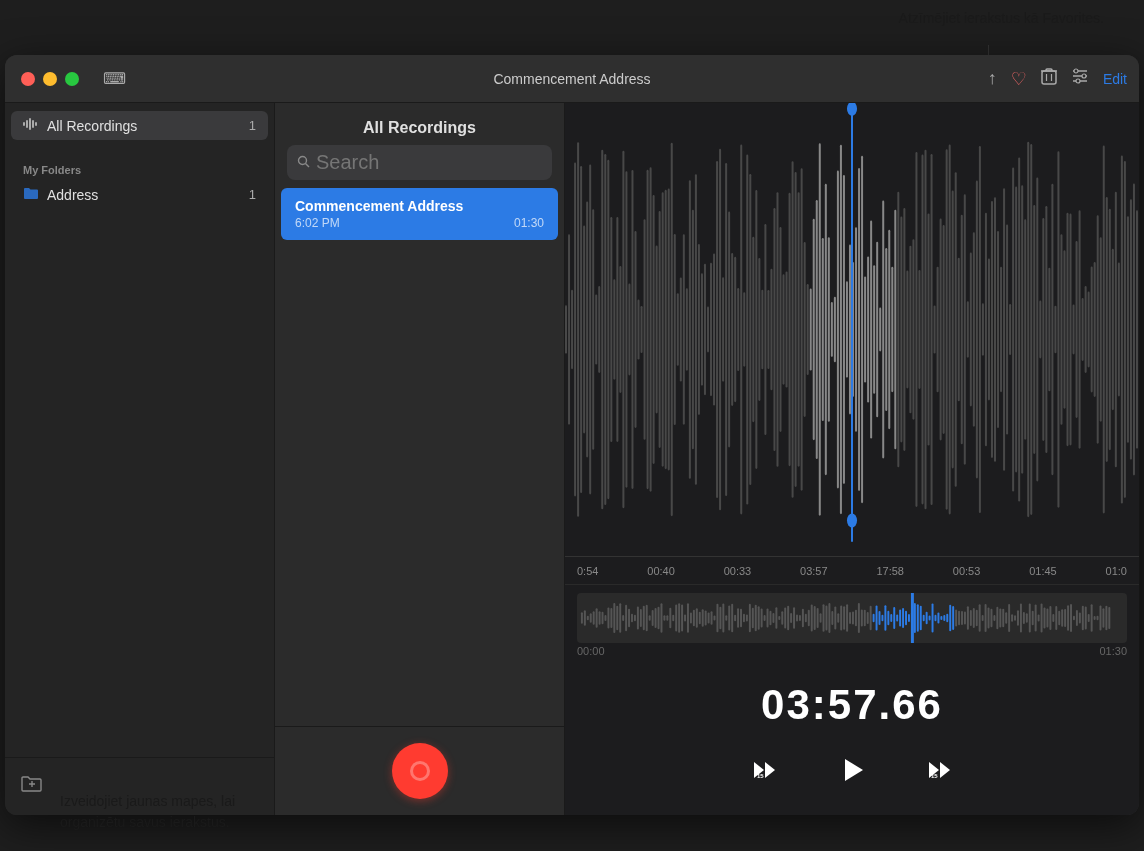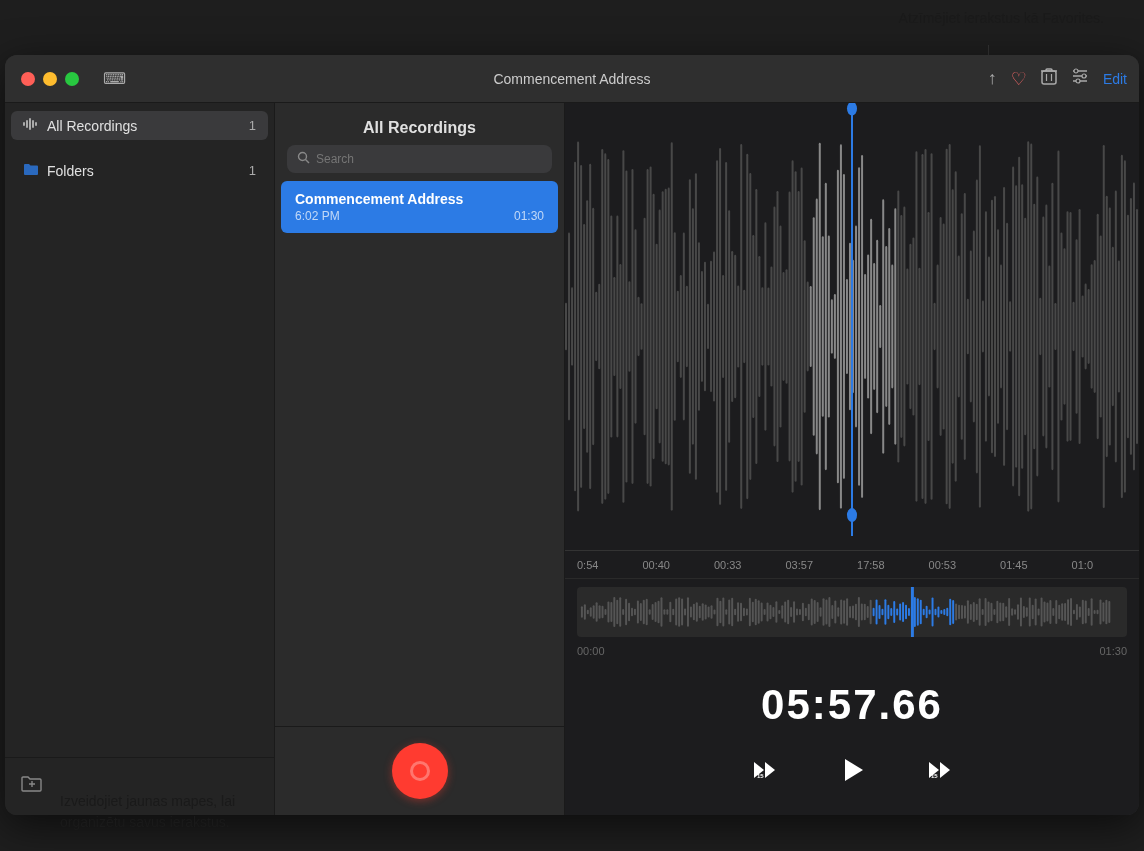--- a/index.html
+++ b/index.html
@@ -215,21 +215,21 @@
       gap: 6px;
     }
     .search-icon-inner {
       color: #888;
       font-size: 13px;
     }
     .search-input {
       background: none;
       border: none;
       color: #fef9c3;
-      font-size: 12px;
+      font-size: 20px;
       flex: 1;
       outline: none;
     }
     .recording-list {
       flex: 1;
       overflow-y: auto;
     }
     .recording-item {
       padding: 10px 14px;
       cursor: pointer;
@@ -309,21 +309,21 @@
       background: #1c1c1e;
       border-top: 1px solid #333;
       display: flex;
       align-items: center;
       padding: 0 12px;
       flex-shrink: 0;
     }
     .ruler-labels {
       display: flex;
       width: 100%;
-      justify-content: flex-start;
+      justify-content: space-between;
       gap: 44px;
     }
     .ruler-label {
       color: #888;
       font-size: 11px;
     }
 
     
     .overview-section {
       padding: 8px 12px;
@@ -334,21 +334,21 @@
     .overview-waveform {
       height: 50px;
       background: #2a2a2a;
       border-radius: 4px;
       position: relative;
       overflow: hidden;
     }
     .overview-time-labels {
       display: flex;
       justify-content: space-between;
-      margin-top: 8px;
+      margin-top: 2px;
     }
     .overview-time-label {
       color: #666;
       font-size: 11px;
     }
 
     
     .timer-display {
       text-align: center;
       padding: 16px 0 8px;
@@ -458,27 +458,28 @@
               <rect x="6" y="1" width="2" height="12" rx="1" fill="#aaa"></rect>
               <rect x="9" y="3" width="2" height="8" rx="1" fill="#aaa"></rect>
               <rect x="12" y="5" width="2" height="4" rx="1" fill="#aaa"></rect>
             </svg>
           </span>
           <span class="sidebar-item-label">All Recordings</span>
           <span class="sidebar-item-badge">1</span>
         </div>
       </div>
       <div class="sidebar-section">
+        <div class="sidebar-section-header">My Folders</div>
         <div class="sidebar-item-row">
           <span class="sidebar-item-icon">
             <svg width="16" height="14" viewBox="0 0 16 14" fill="none">
               <path d="M1 3a1 1 0 011-1h4l1.5 1.5H14a1 1 0 011 1V12a1 1 0 01-1 1H2a1 1 0 01-1-1V3z" fill="#2c7be5" opacity="0.8"></path>
             </svg>
           </span>
-          <span class="sidebar-item-label">Folders</span>
+          <span class="sidebar-item-label">Address</span>
           <span class="sidebar-item-badge">1</span>
         </div>
       </div>
       <div class="sidebar-bottom">
         <button class="new-folder-btn">
           <svg width="22" height="20" viewBox="0 0 22 20" fill="none">
             <path d="M1 4a1 1 0 011-1h5l2 2h10a1 1 0 011 1v10a1 1 0 01-1 1H2a1 1 0 01-1-1V4z" stroke="#888" stroke-width="1.4" fill="none"></path>
             <line x1="11" y1="7" x2="11" y2="13" stroke="#888" stroke-width="1.4"></line>
             <line x1="8" y1="10" x2="14" y2="10" stroke="#888" stroke-width="1.4"></line>
           </svg>
@@ -931,21 +932,21 @@
             <rect x="340" y="0" width="3" height="50" fill="#2c7be5"></rect>
           </svg>
         </div>
         <div class="overview-time-labels">
           <span class="overview-time-label">00:00</span>
           <span class="overview-time-label">01:30</span>
         </div>
       </div>
 
       <div class="timer-display">
-        <span class="timer-text">05:57.66</span>
+        <span class="timer-text">03:57.66</span>
       </div>
 
       <div class="playback-controls">
         <button class="skip-btn">
           <svg width="32" height="28" viewBox="0 0 32 28" fill="none">
             <path d="M15 14L5 6v16l10-8z" fill="white"></path>
             <path d="M26 14L16 6v16l10-8z" fill="white"></path>
             <text x="8" y="22" font-size="6" fill="white" font-weight="bold" font-family="sans-serif">15</text>
           </svg>
         </button>

